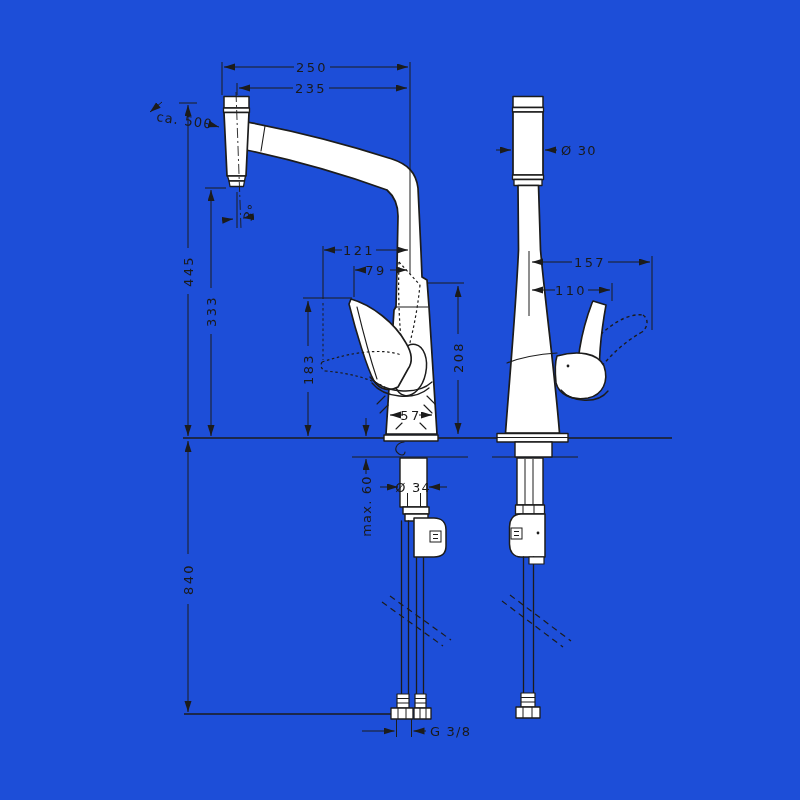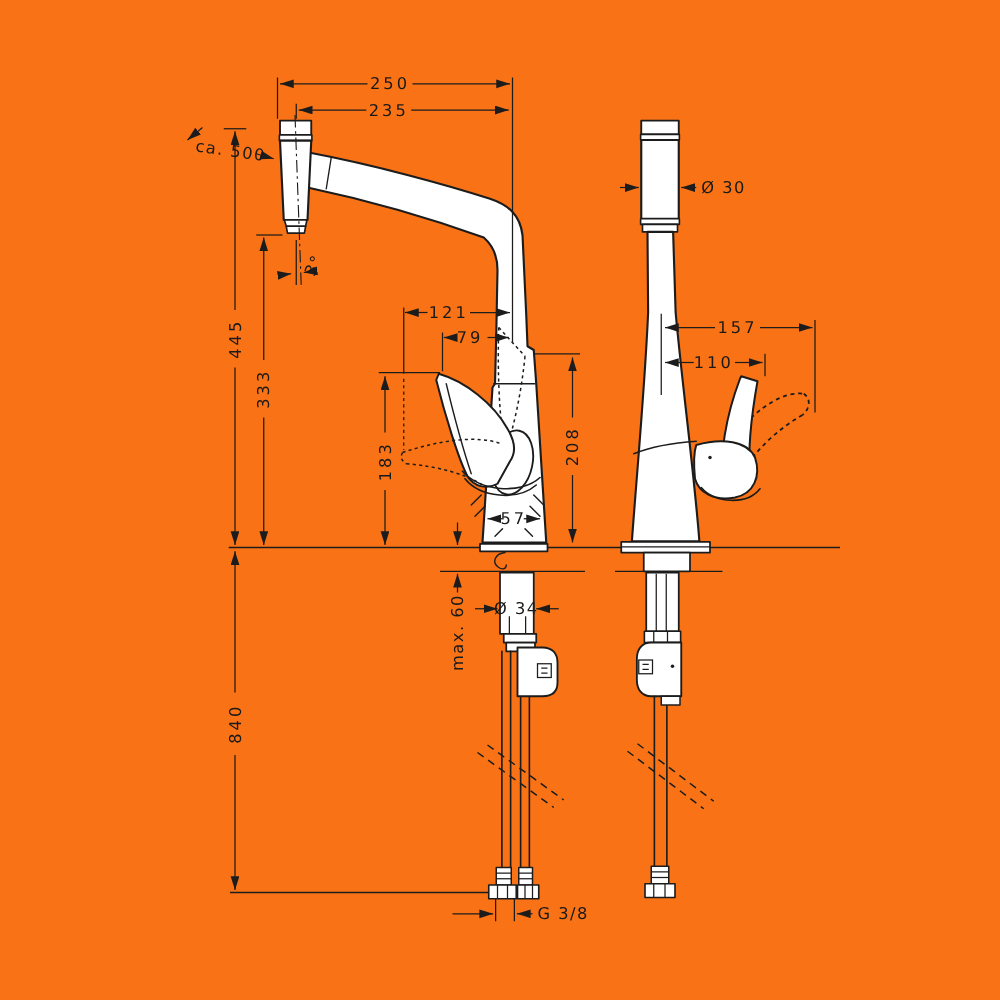--- a/index.html
+++ b/index.html
@@ -1,16 +1,16 @@
 <!DOCTYPE html>
 <html><head>
 <meta charset="utf-8">
 <style>
   html,body{margin:0;padding:0;background:#fff;}
-  .stage{position:relative;width:800px;height:800px;background:#f97316;overflow:hidden;}
+  .stage{position:relative;width:800px;height:800px;background:#1d4ed8;overflow:hidden;}
   svg{display:block;}
   .outline{fill:#ffffff;stroke:#1c1c1c;stroke-width:1.7;stroke-linejoin:round;stroke-linecap:round;}
   .outline2{fill:#ffffff;stroke:#1c1c1c;stroke-width:1.4;stroke-linejoin:round;}
   .thin{fill:none;stroke:#1c1c1c;stroke-width:1.1;stroke-linecap:round;}
   .hair{fill:none;stroke:#1c1c1c;stroke-width:1;}
   .dim{fill:none;stroke:#1c1c1c;stroke-width:1;}
   .dotted{fill:none;stroke:#1c1c1c;stroke-width:1.2;stroke-dasharray:2.5 2.6;}
   .dashedlg{fill:none;stroke:#1c1c1c;stroke-width:1.2;stroke-dasharray:6 4.5;}
   .dashmid{fill:none;stroke:#1c1c1c;stroke-width:1.4;stroke-dasharray:3.2 3;}
   .cline{fill:none;stroke:#1c1c1c;stroke-width:0.9;stroke-dasharray:10 3 2 3;}

